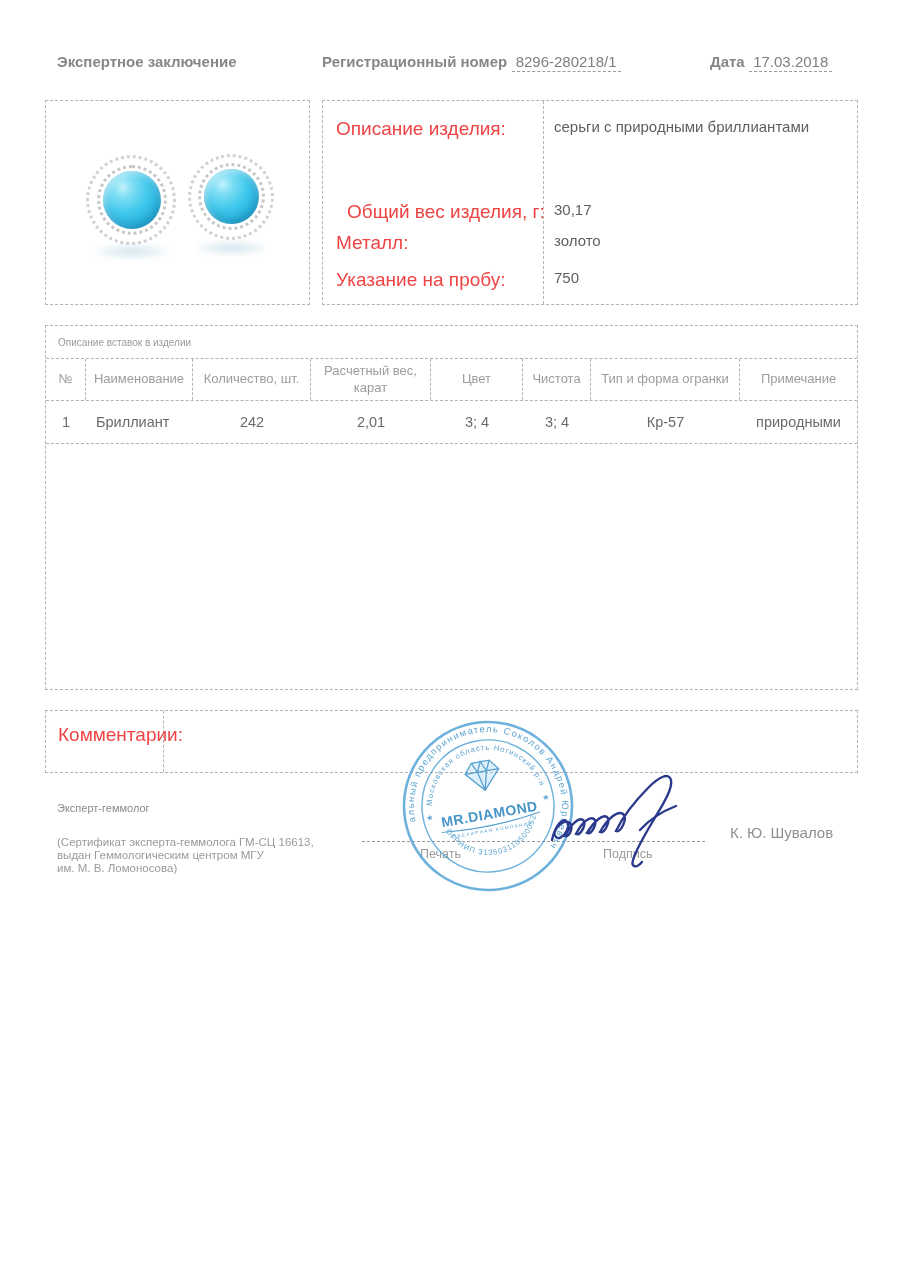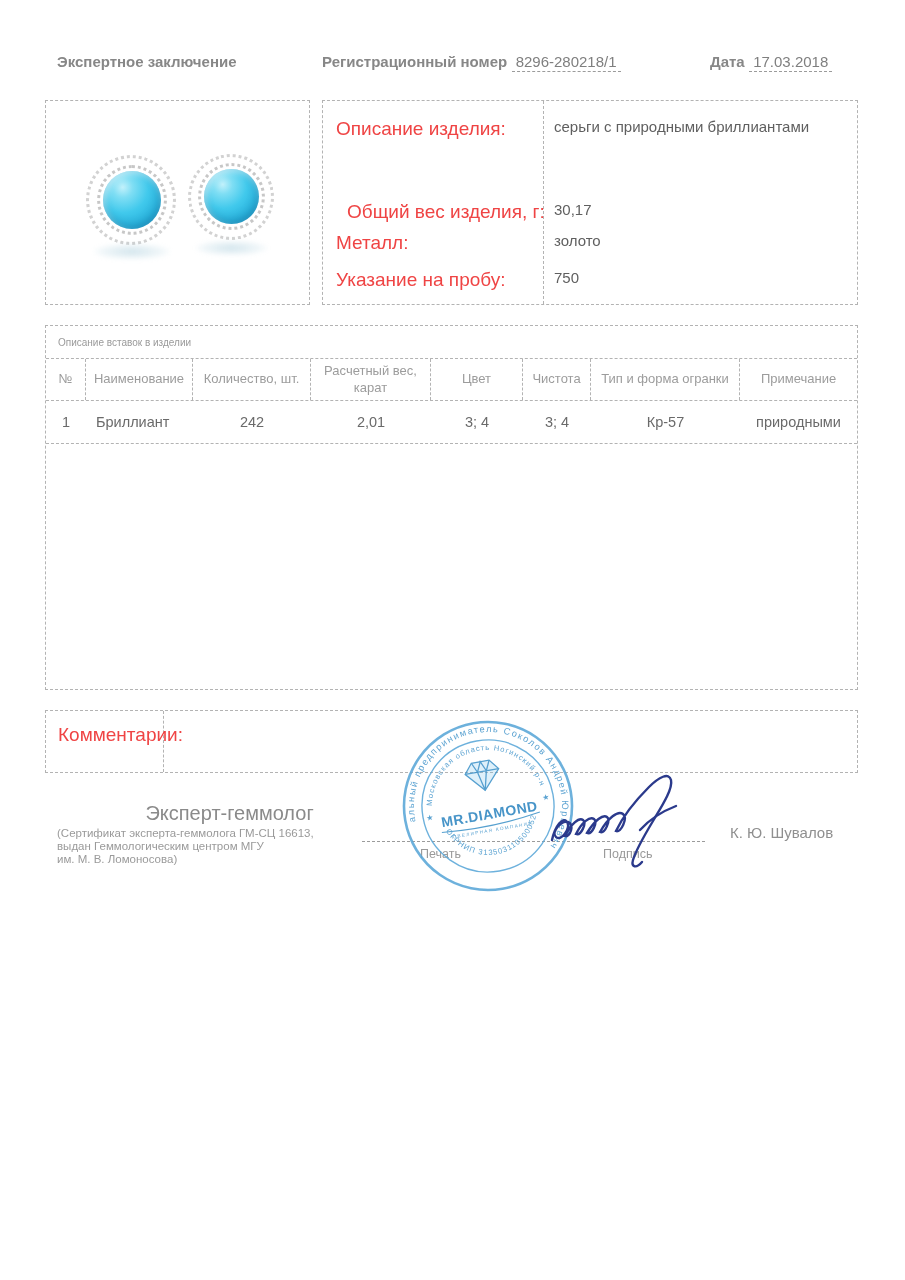--- a/index.html
+++ b/index.html
@@ -120,21 +120,21 @@
       <div class="td" style="flex:1;">природными</div>
     </div>
   </div>
 
   <div class="abs dashed-box" style="left:45px; top:710px; width:813px; height:63px;">
     <span class="v-divider" style="left:117px;"></span>
     <span class="abs lbl" style="left:12px; top:13px;">Комментарии:</span>
   </div>
 
   <div class="abs" style="left:57px; top:802px;">
-    <div style="font-size:20px; color:#8a8a8a; margin-bottom:2px;text-align:right;">Эксперт-геммолог</div>
+    <div style="font-size:11px; color:#8a8a8a; margin-bottom:22px;">Эксперт-геммолог</div>
     <div class="small">(Сертификат эксперта-геммолога ГМ-СЦ 16613,</div>
     <div class="small">выдан Геммологическим центром МГУ</div>
     <div class="small">им. М. В. Ломоносова)</div>
   </div>
 
   <span class="sig-line" style="left:362px; top:841px; width:343px;"></span>
   <span class="abs caption" style="left:420px; top:847px;">Печать</span>
   <span class="abs caption" style="left:603px; top:847px;">Подпись</span>
   <span class="abs" style="left:730px; top:824px; font-size:15px; color:#8f8f8f; white-space:nowrap;">К. Ю. Шувалов</span>
 

